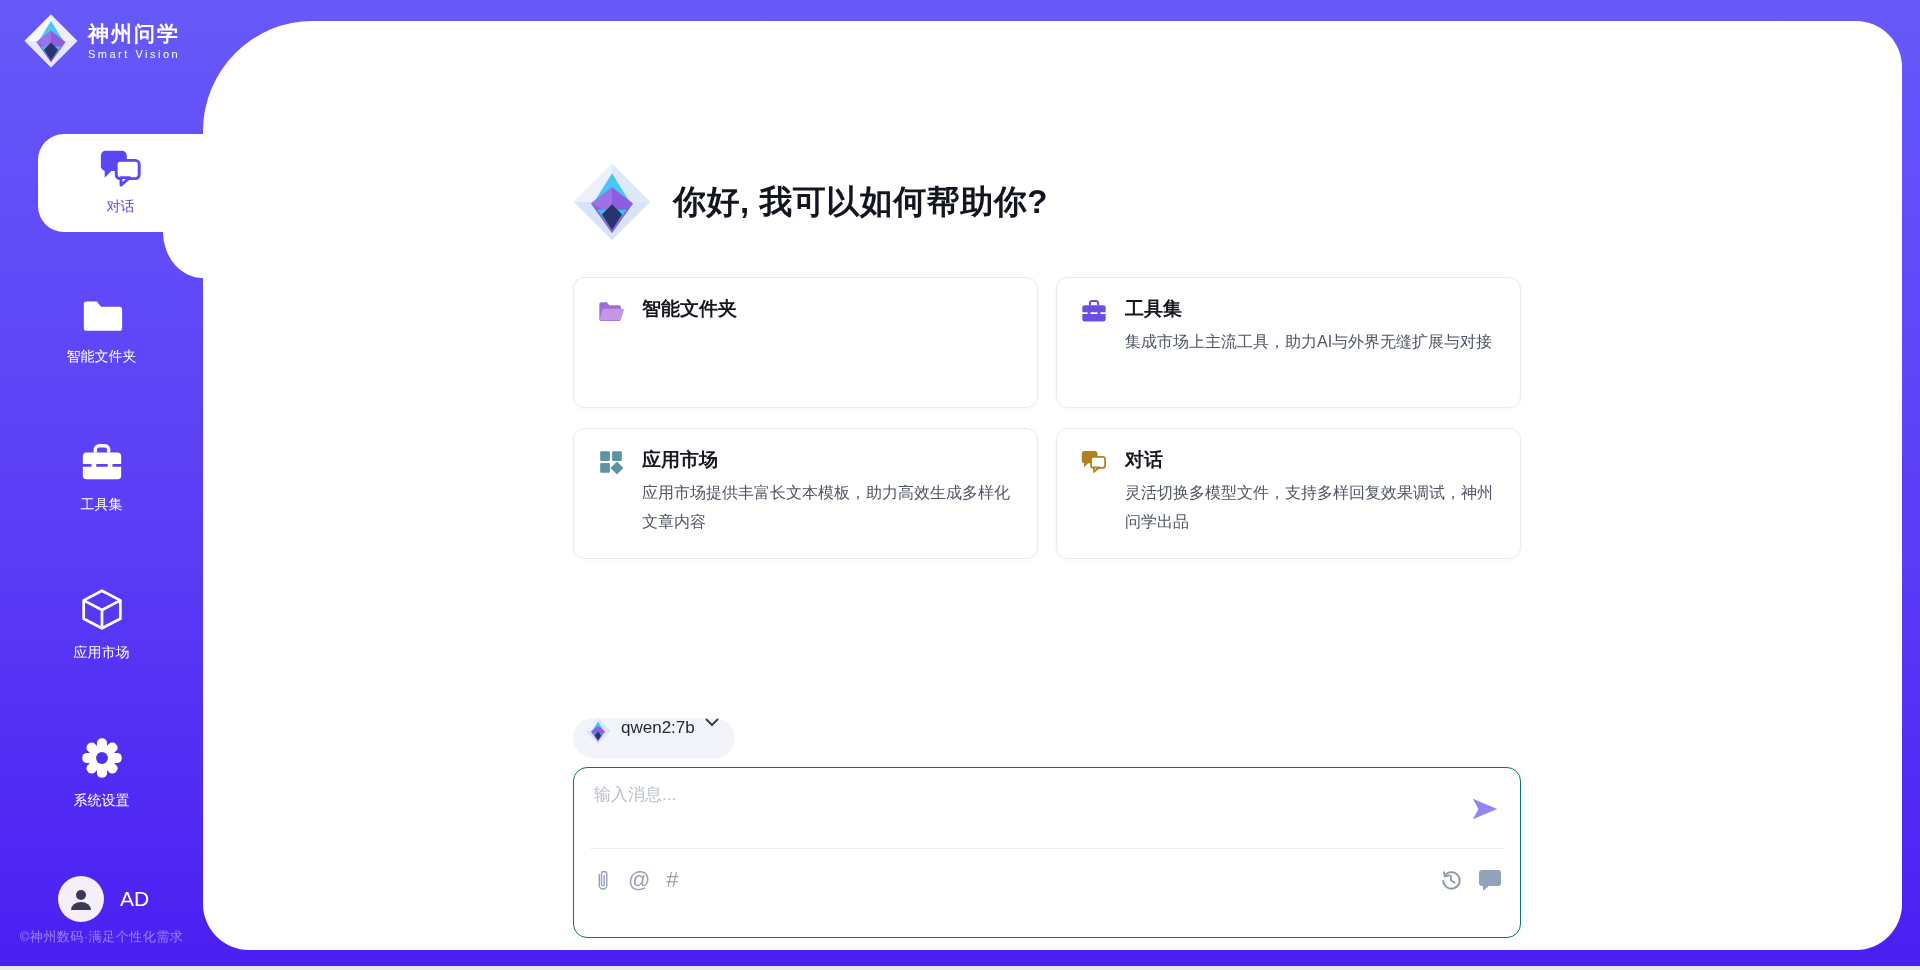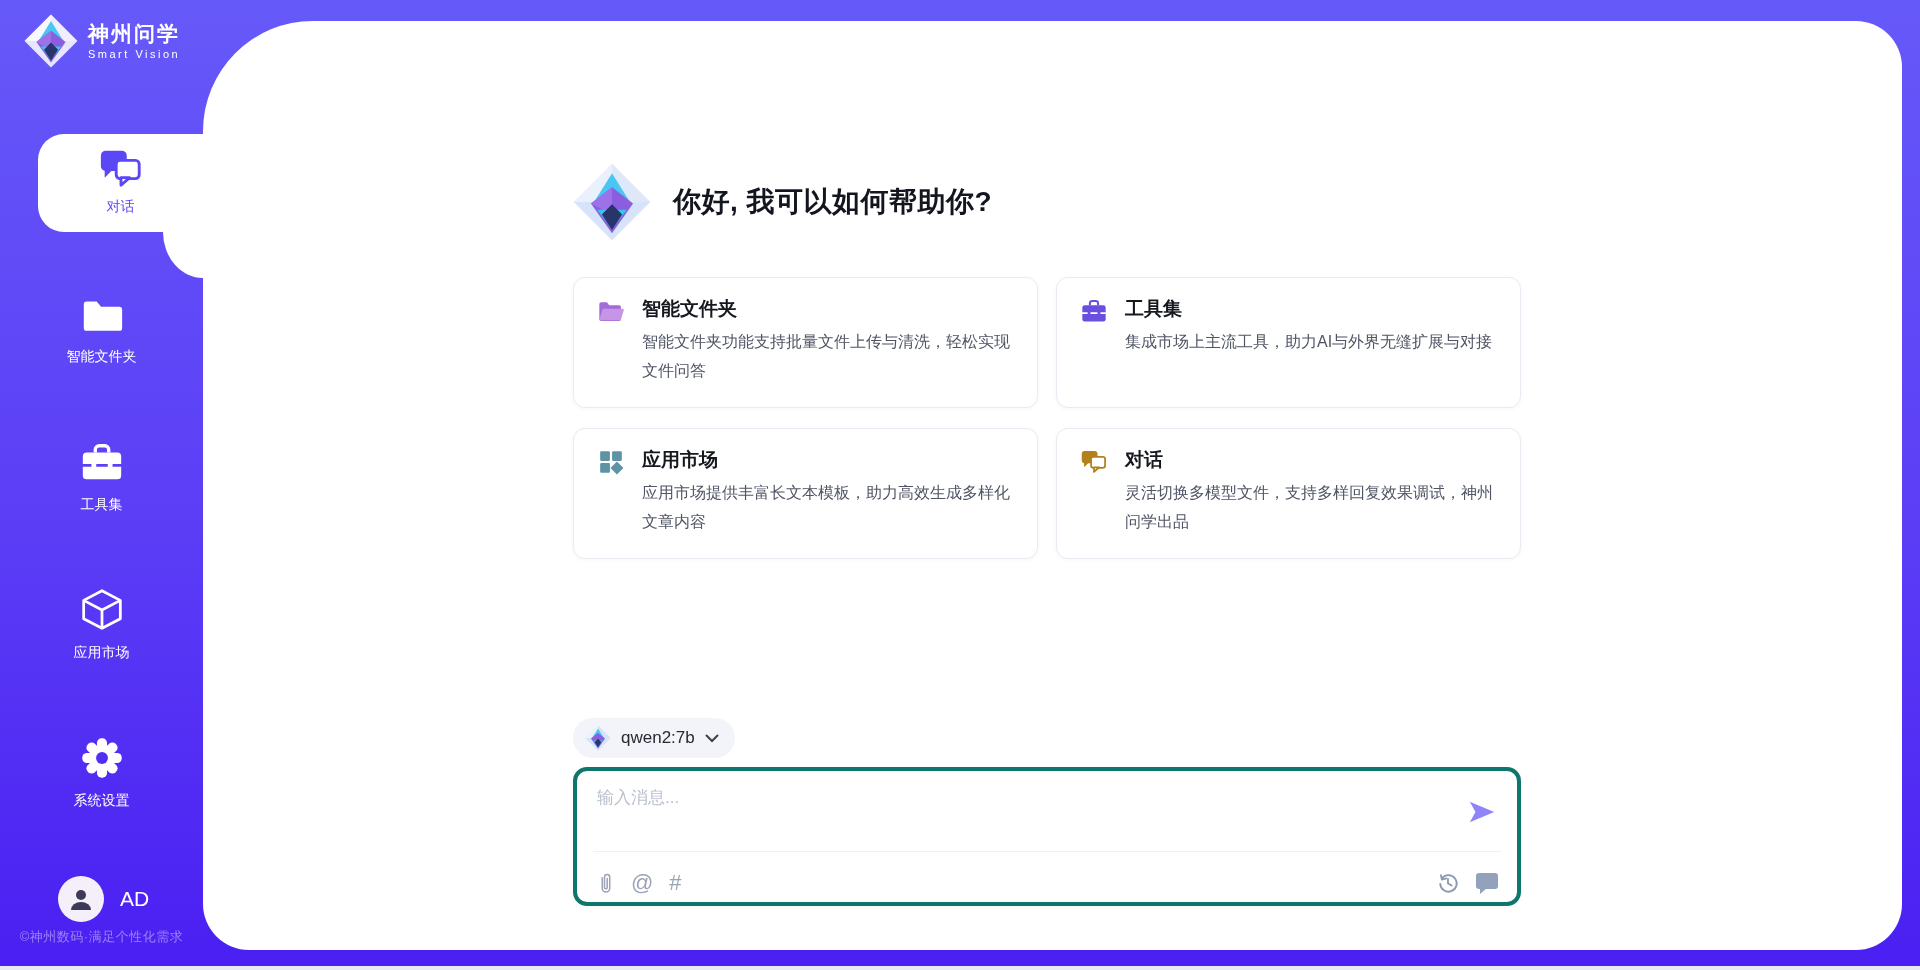--- a/index.html
+++ b/index.html
@@ -43,44 +43,44 @@
   .avatar { width:46px; height:46px; border-radius:50%; background:#f4eff9; display:flex; align-items:center; justify-content:center; }
   .user-name { color:#fff; font-size:21px; }
   .copyright { position:absolute; left:0; top:928px; width:203px; text-align:center;
     color:rgba(255,255,255,0.42); font-size:13px; letter-spacing:.5px; white-space:nowrap; }
 
   
   .center { position:absolute; left:370px; top:0; width:950px; height:100%; }
 
   .greeting { position:absolute; top:142px; left:0; display:flex; align-items:center; gap:22px; }
   .greet-logo { width:78px; height:78px; }
-  .greet-text { font-size:28px; font-weight:700; color:#14161f; letter-spacing:.5px; }
+  .greet-text { font-size:33px; font-weight:700; color:#14161f; letter-spacing:.5px; }
 
   .cards { position:absolute; top:256px; left:0; width:948px;
     display:grid; grid-template-columns:465px 465px; gap:20px 18px; }
   .card {
     height:131px; background:#fff; border:1px solid #e9ebf3; border-radius:12px;
     padding:18px 22px 0 23px; display:grid; grid-template-columns:45px 1fr;
     box-shadow:0 1px 4px rgba(40,50,100,0.04); cursor:pointer;
   }
   .card-ic { width:28px; height:26px; margin-top:2px; }
   .card-title { font-size:19px; font-weight:700; color:#16181f; line-height:26px; }
   .card-desc { font-size:16px; color:#4f5564; line-height:29px; margin-top:5px; }
 
   .model-pill {
     position:absolute; top:697px; left:0; height:40px; border-radius:20px;
-    background:#f3f4fa; display:inline-flex; align-items:center; gap:10px;
+    background:#f3f4fa; display:inline-flex; gap:10px;
     padding:0 16px 0 12px; cursor:pointer;
   }
   .pill-logo { width:26px; height:26px; }
   .pill-label { font-size:17px; color:#262a33; }
 
   .composer {
-    position:absolute; top:746px; left:0; width:948px; height:139px;
-    background:#fff; border:4px solid #0f766e; border-radius:14px;
+    position:absolute; top:746px; left:0; width:948px; height:171px;
+    background:#fff; border:1px solid #0f766e; border-radius:14px;
     box-shadow:0 1px 5px rgba(40,50,100,0.04);
   }
   .composer textarea {
     position:absolute; left:20px; top:15px; width:840px; height:58px;
     border:none; outline:none; resize:none; font-family:inherit;
     font-size:17px; color:#333; background:transparent;
   }
   .composer textarea::placeholder { color:#b9bfcb; }
   .send-btn { position:absolute; right:20px; top:26px; width:30px; height:30px; cursor:pointer; }
   .comp-divider { position:absolute; left:16px; right:16px; top:80px; height:1px; background:#eef0f5; }
@@ -198,21 +198,20 @@
 
     <div class="cards">
 
       <div class="card">
         <svg class="card-ic" viewBox="0 0 48 40">
           <path d="M4,8 a3,3 0 0 1 3,-3 h10 l4,5 h17 a3,3 0 0 1 3,3 v21 a3,3 0 0 1 -3,3 h-31 a3,3 0 0 1 -3,-3 z" fill="#a06cd5"></path>
           <path d="M11,16 h33 a2,2 0 0 1 1.9,2.6 l-4.6,15 a3,3 0 0 1 -2.9,2.4 h-32 a2,2 0 0 1 -1.9,-2.6 l4.6,-15 a3,3 0 0 1 1.9,-2.4 z" fill="#c795e8"></path>
         </svg>
         <div>
           <div class="card-title">智能文件夹</div>
-          <div class="card-desc">智能文件夹功能支持批量文件上传与清洗，轻松实现文件问答</div>
         </div>
       </div>
 
       <div class="card">
         <svg class="card-ic" viewBox="0 0 48 44">
           <path d="M17,12 v-3 a4,4 0 0 1 4,-4 h6 a4,4 0 0 1 4,4 v3" fill="none" stroke="#6a4ee0" stroke-width="3.5"></path>
           <path d="M4,16 a4,4 0 0 1 4,-4 h32 a4,4 0 0 1 4,4 v8 h-40 z" fill="#6a4ee0"></path>
           <path d="M4,27 h40 v9 a4,4 0 0 1 -4,4 h-32 a4,4 0 0 1 -4,-4 z" fill="#6a4ee0"></path>
           <rect x="13" y="22" width="5" height="8" fill="#6a4ee0"></rect>
           <rect x="30" y="22" width="5" height="8" fill="#6a4ee0"></rect>

